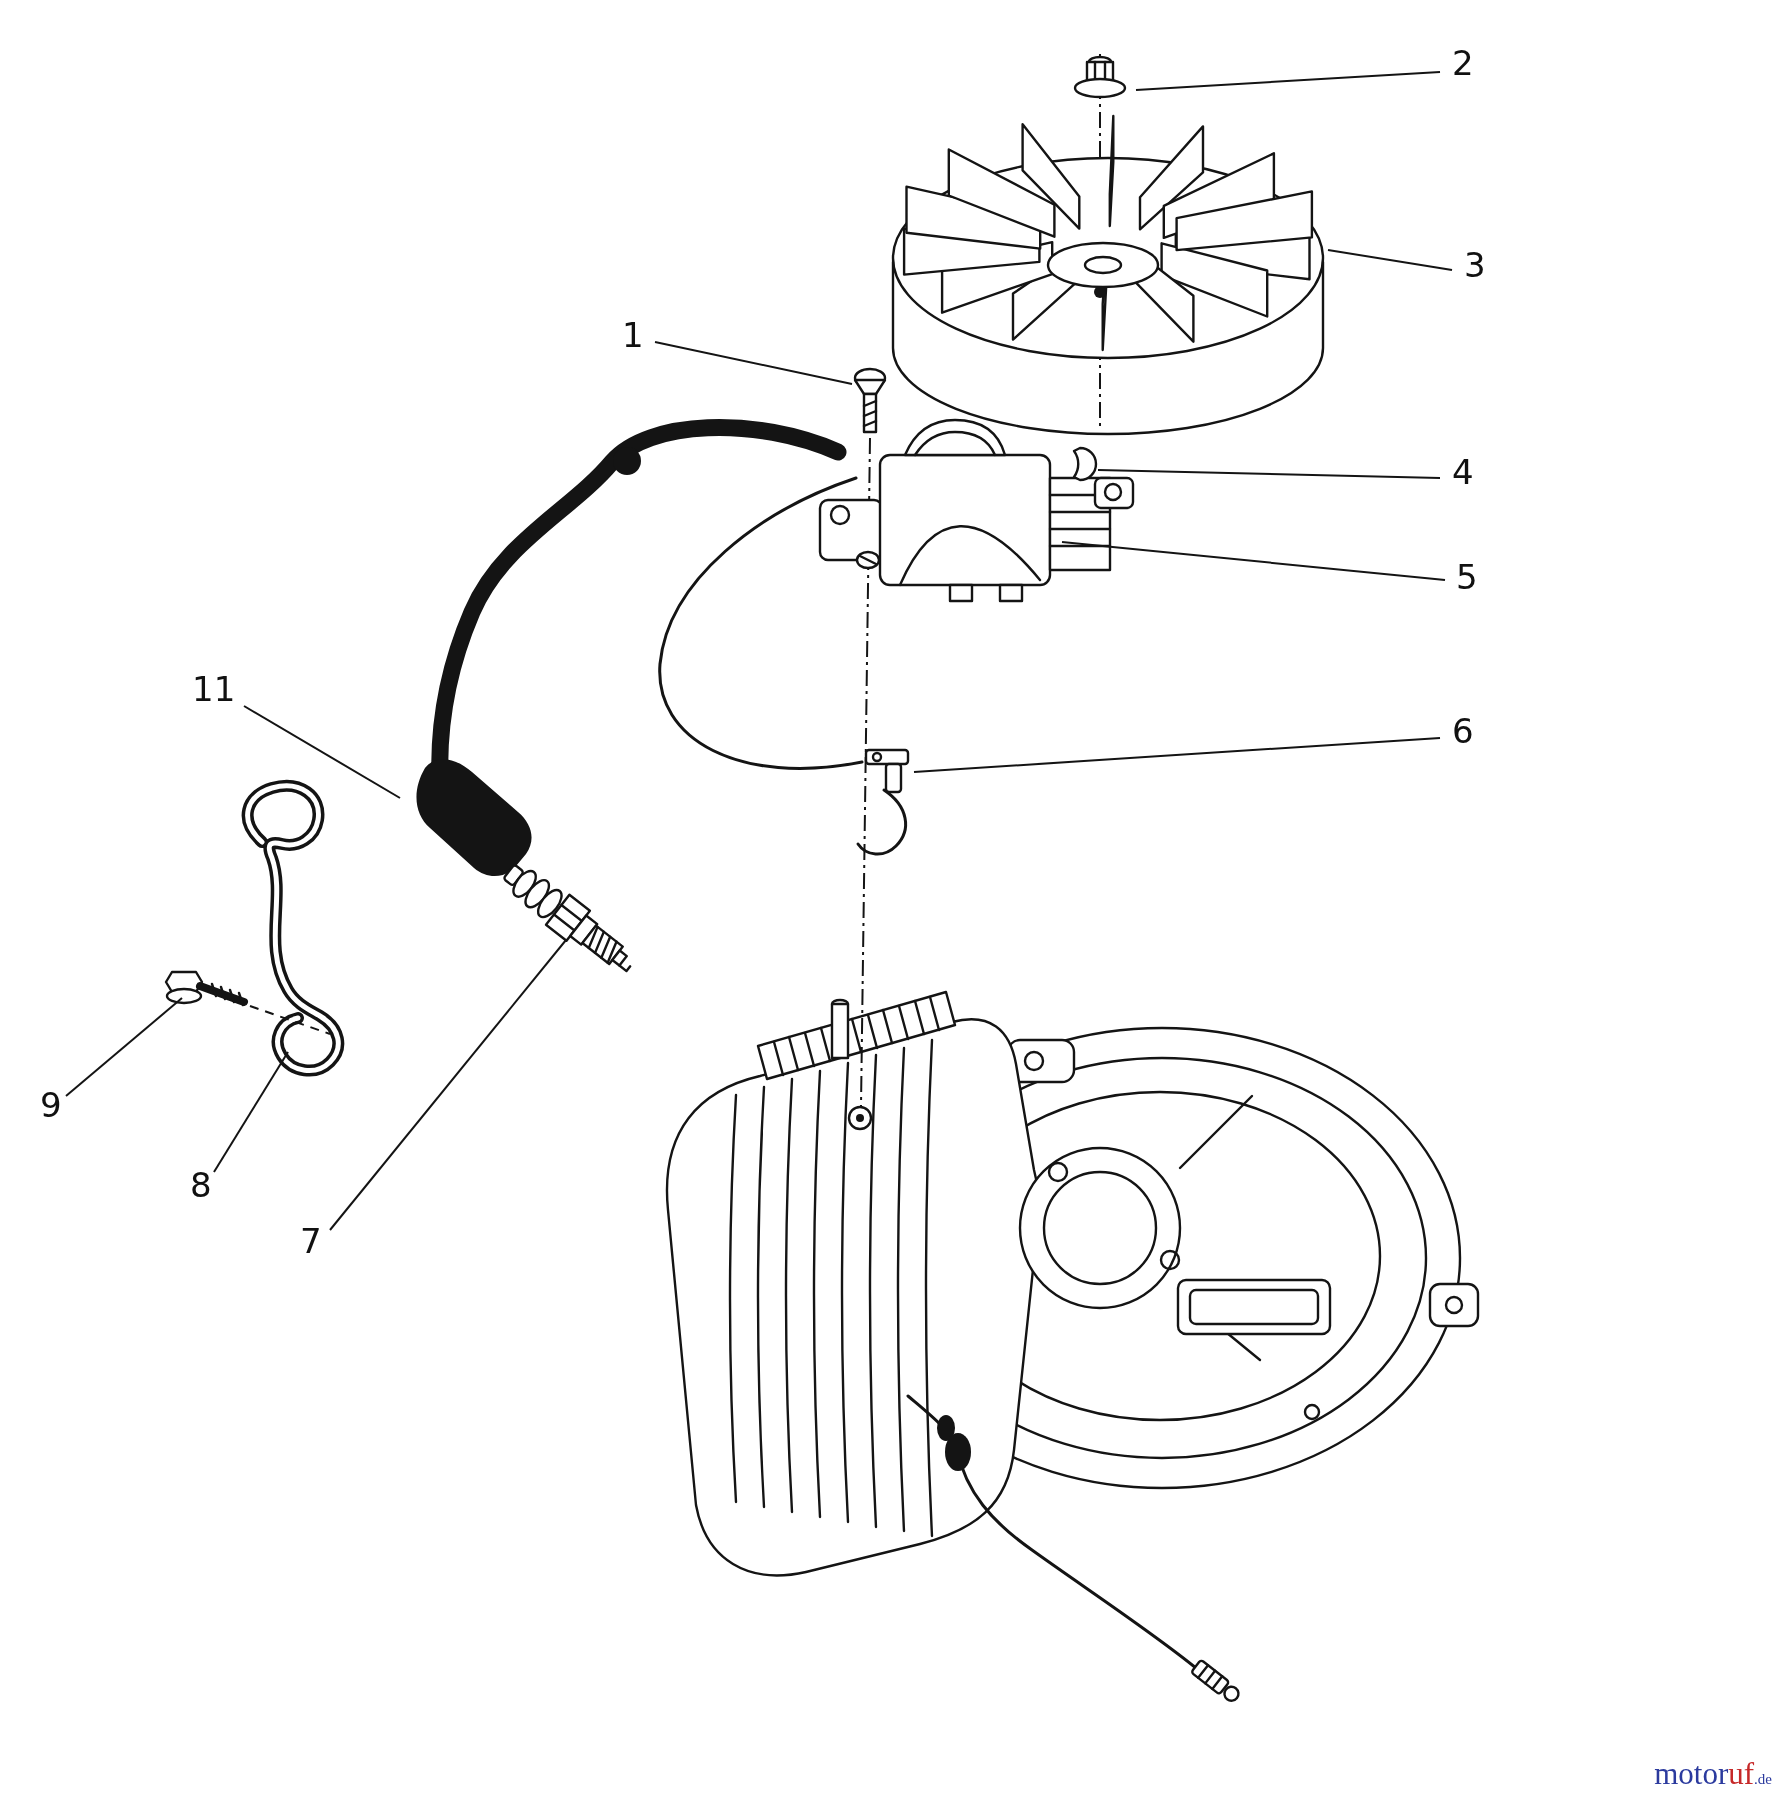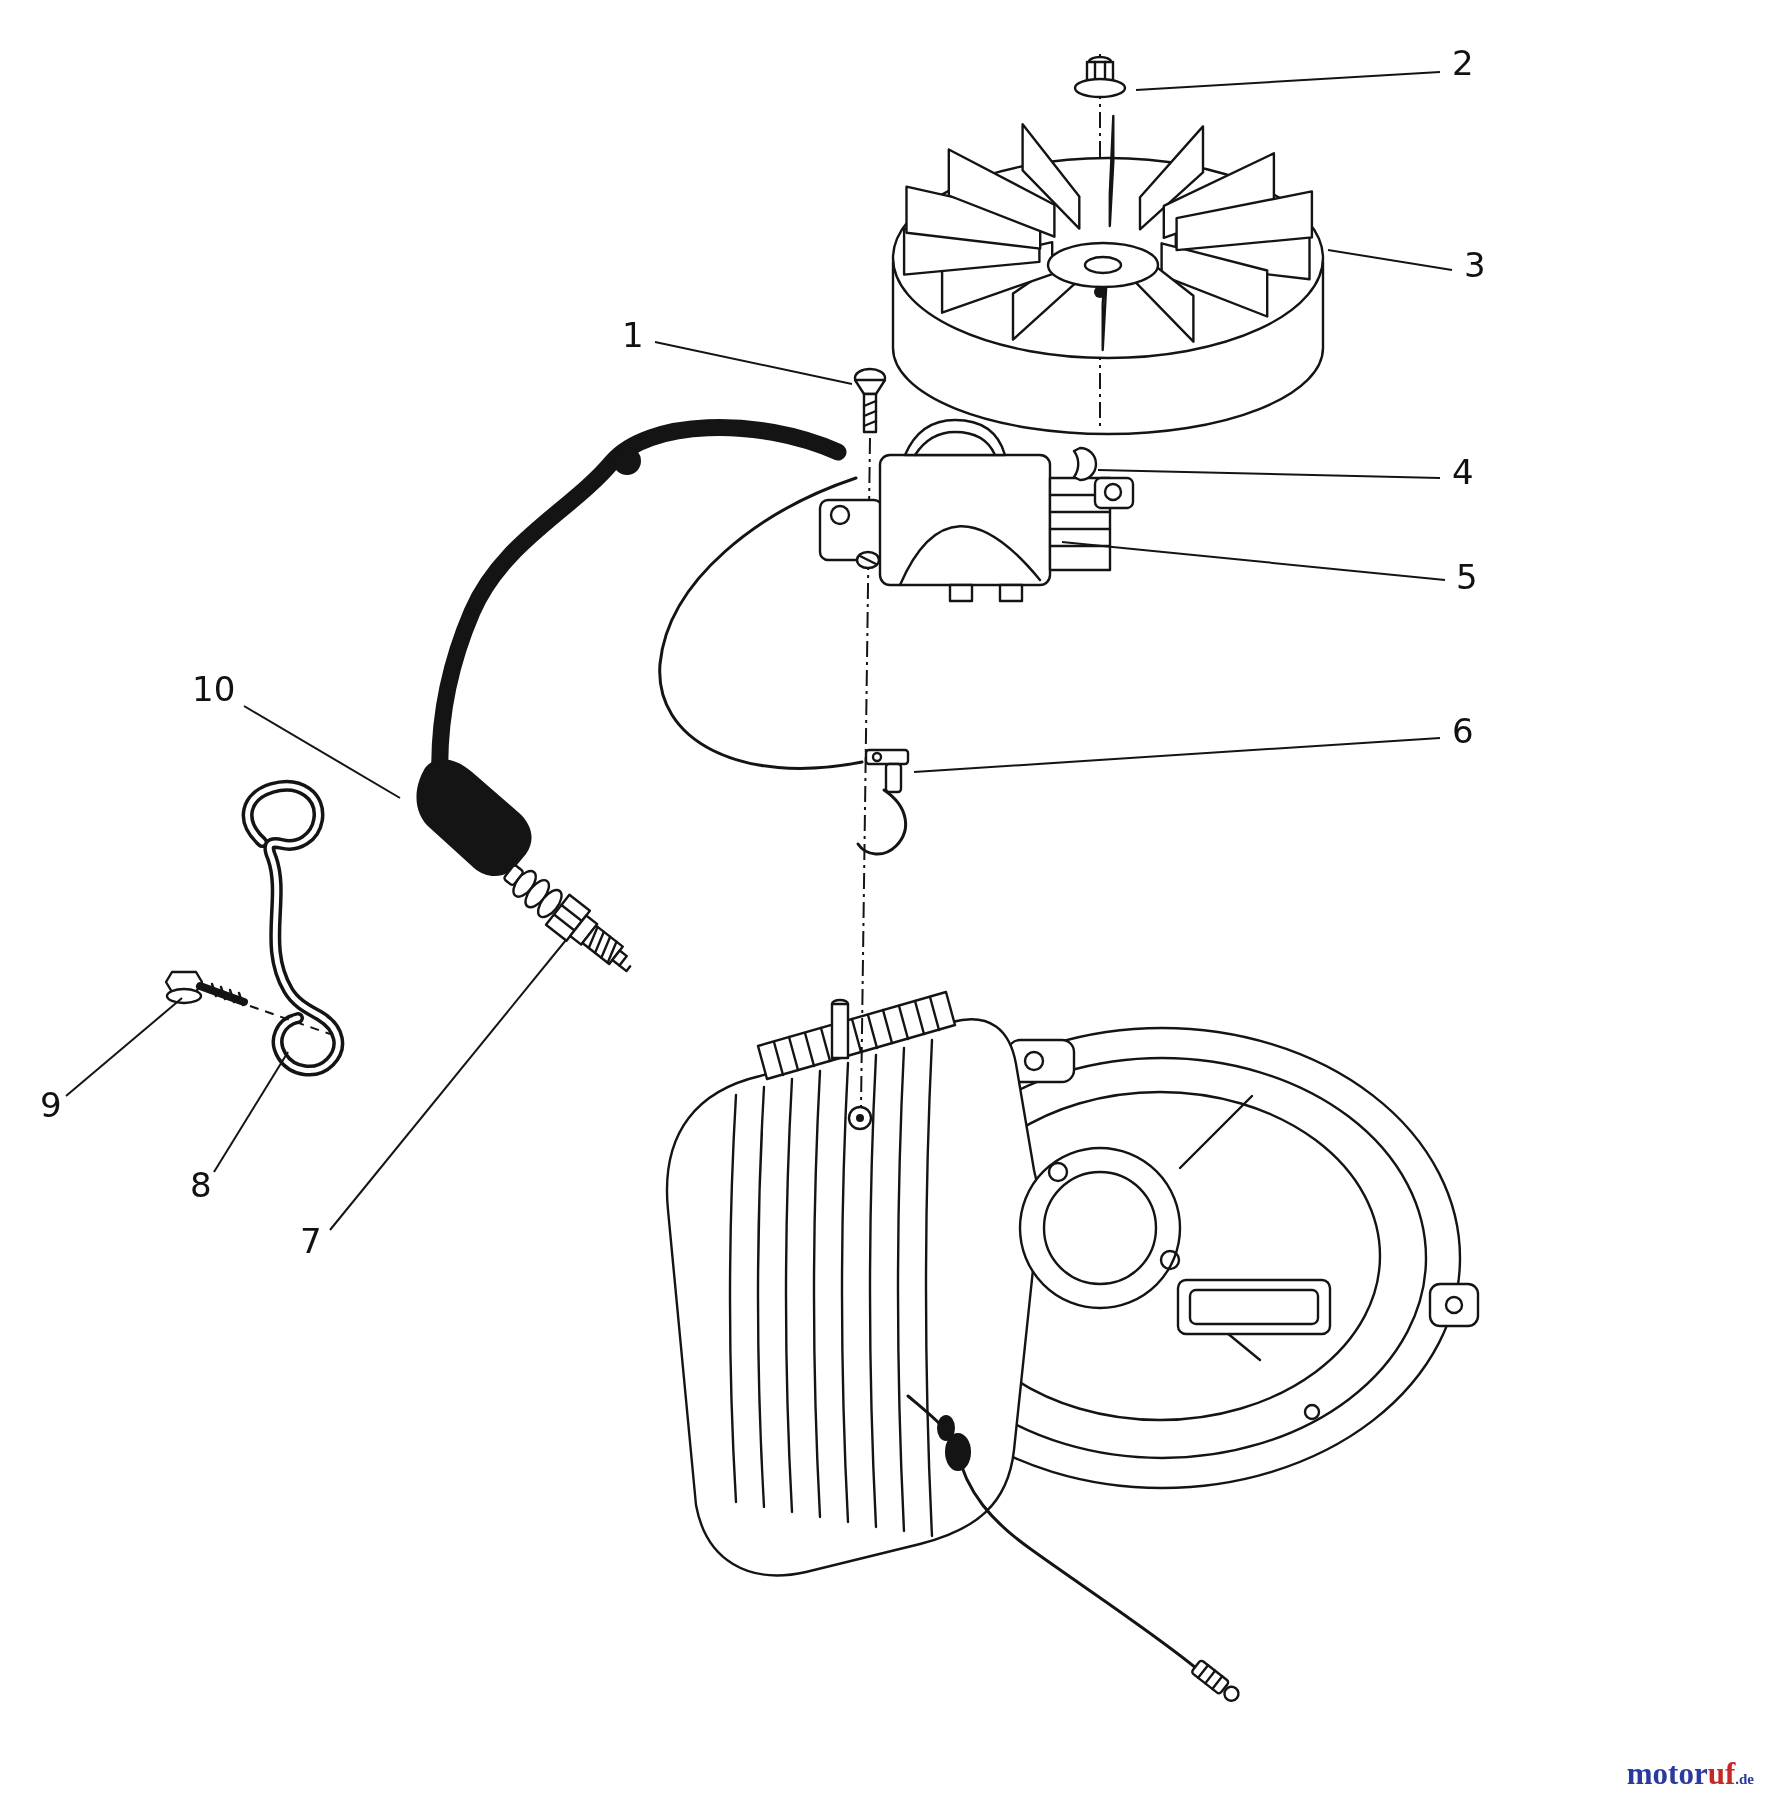--- a/index.html
+++ b/index.html
@@ -8,22 +8,22 @@
   svg.diagram{position:absolute;left:0;top:0;}
   .ln{stroke:#141414;stroke-width:2.4;fill:none;stroke-linecap:round;stroke-linejoin:round;}
   .thin{stroke:#141414;stroke-width:3;fill:none;stroke-linecap:round;}
   .fw{fill:#ffffff;stroke:#141414;stroke-width:2.4;stroke-linejoin:round;}
   .blk{fill:#141414;stroke:none;}
   .leader{stroke:#141414;stroke-width:2;fill:none;}
   .cdash{stroke:#141414;stroke-width:2;fill:none;stroke-dasharray:16 5 3 5;}
   .bdash{stroke:#141414;stroke-width:2;fill:none;stroke-dasharray:9 7;}
   .cable{stroke:#141414;stroke-width:17;fill:none;stroke-linecap:round;}
   .part-label{position:absolute;font-size:34px;color:#111;line-height:1;}
-  .watermark{position:absolute;right:30px;bottom:8px;font-family:"Liberation Serif",serif;
-             font-weight:bold;text-decoration:none;white-space:nowrap;}
+  .watermark{position:absolute;right:12px;bottom:8px;font-family:"Liberation Serif",serif;
+             font-weight:normal;text-decoration:none;white-space:nowrap;}
   .wm-blue{color:#2b3a9e;font-size:31px;}
   .wm-red{color:#c62828;font-size:31px;}
   .wm-tld{color:#2b3a9e;font-size:15px;}
 </style>
 </head>
 <body>
 
 <div class="stage">
 
 <svg class="diagram" width="1784" height="1800" viewBox="0 0 1784 1800">
@@ -247,19 +247,19 @@
 
 <div class="part-label" style="left:622px;top:318px;">1</div>
 <div class="part-label" style="left:1452px;top:46px;">2</div>
 <div class="part-label" style="left:1464px;top:248px;">3</div>
 <div class="part-label" style="left:1452px;top:455px;">4</div>
 <div class="part-label" style="left:1456px;top:560px;">5</div>
 <div class="part-label" style="left:1452px;top:714px;">6</div>
 <div class="part-label" style="left:300px;top:1224px;">7</div>
 <div class="part-label" style="left:190px;top:1168px;">8</div>
 <div class="part-label" style="left:40px;top:1088px;">9</div>
-<div class="part-label" style="left:192px;top:672px;">10</div>
+<div class="part-label" style="left:192px;top:672px;">11</div>
 
 <a class="watermark" href="#">
   <span class="wm-blue">motor</span><span class="wm-red">uf</span><span class="wm-tld">.de</span>
 </a>
 
 </div>
 
 </body></html>

